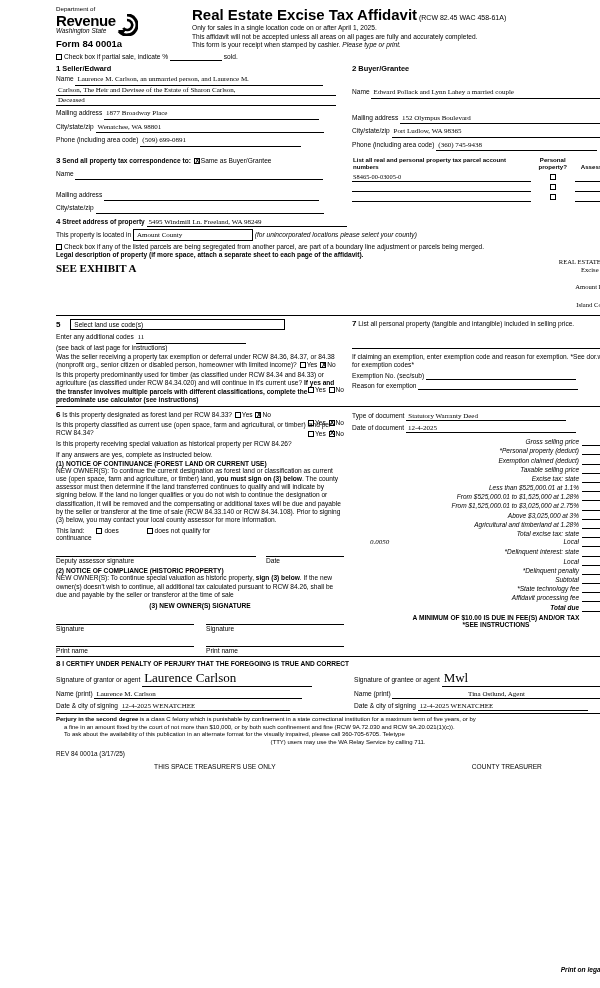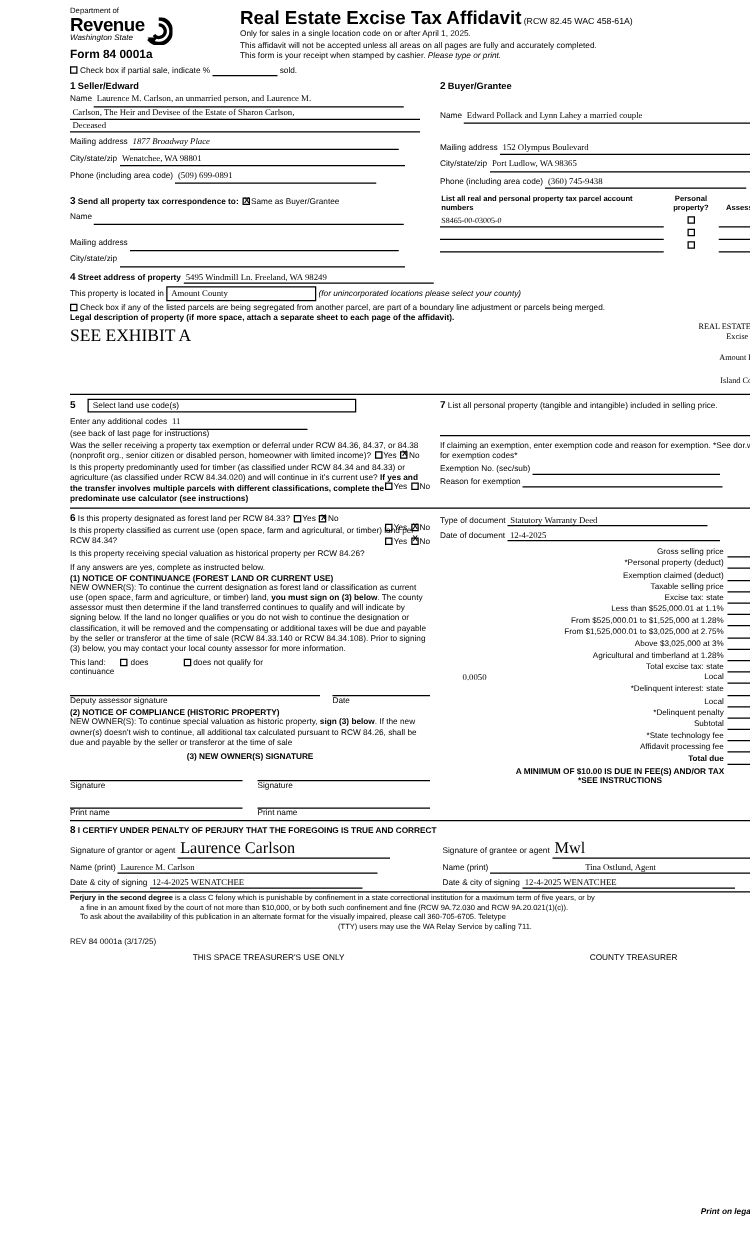--- a/index.html
+++ b/index.html
@@ -50,32 +50,32 @@
   
   .ptab { width:100%; border-collapse:collapse; margin-top:1px; }
   .ptab th { font-size:6.1px; font-weight:bold; text-align:center; vertical-align:bottom; padding:0 1px 1px 1px; line-height:1.1;}
   .ptab td { font-size:6.4px; padding:1px 1px; }
   .ptab .pcell { border-bottom:1px solid #000; }
   .ptab .ccell { text-align:center; }
   .ptab .acell { border-bottom:1px solid #000; text-align:right; white-space:nowrap;}
 
   
   .sec4 { margin-top:3px; }
-  .exhibit { margin-top:4px; font-size:14px; font-family:"Liberation Serif", serif; }
+  .exhibit { margin-top:4px; font-size:11px; font-family:"Liberation Serif", serif;font-weight:bold; }
   .stamp { font-family:"Liberation Serif", serif; font-size:6.6px; text-align:right; line-height:1.3; }
   .ynbox { display:inline-block; width:6px;height:6px;border:1px solid #000; vertical-align:-1px; margin:0 1px;}
   .blk { position:relative; display:inline-block; width:6px;height:6px;border:1px solid #000; vertical-align:-1px; margin:0 1px;}
   .blk:after{content:"X"; position:absolute; left:0.4px; top:-2.4px; font-size:6.5px; font-weight:bold;}
 
   hr.thin { border:none; border-top:1px solid #000; margin:3px 0; }
 
   
   .mtab { width:100%; border-collapse:collapse; }
   .mtab td { font-size:6.5px; padding:0.6px 0; vertical-align:bottom; }
-  .mtab td.lab { text-align:right; padding-right:3px; white-space:nowrap; }
+  .mtab td.lab { text-align:right; padding-right:3px; white-space:nowrap;font-style:italic; }
   .mtab td.val { width:58px; border-bottom:1px solid #000; text-align:right; padding-right:2px; }
 
   .center { text-align:center; }
   .bold { font-weight:bold; }
 
   
   .sec8 { margin-top:2px; }
   .sigrow { display:flex; }
   .sigcol { width:292px; }
   .sigline { border-bottom:1px solid #000; height:10px; }
@@ -134,21 +134,21 @@
       <div><span class="secnum">1</span>
         <span class="bold" style="font-size:7.4px;">Seller/Edward</span></div>
       <div class="row" style="line-height:1.35;">
         <span>Name</span>
         <span class="uval hand" style="width:248px;">Laurence M. Carlson, an unmarried person, and Laurence M.</span>
         <div class="uval hand" style="width:280px;">Carlson, The Heir and Devisee of the Estate of Sharon Carlson,</div>
         <div class="uval hand" style="width:280px;">Deceased</div>
       </div>
       <div class="row">
         <span>Mailing address</span>
-        <span class="uval hand" style="width:215px;font-style:italic;">1877 Broadway Place</span>
+        <span class="uval hand" style="width:215px;">1877 Broadway Place</span>
       </div>
       <div class="row">
         <span>City/state/zip</span>
         <span class="uval hand" style="width:228px;">Wenatchee, WA 98801</span>
       </div>
       <div class="row">
         <span>Phone (including area code)</span>
         <span class="uval hand" style="width:161px;">(509) 699-0891</span>
       </div>
     </div>

